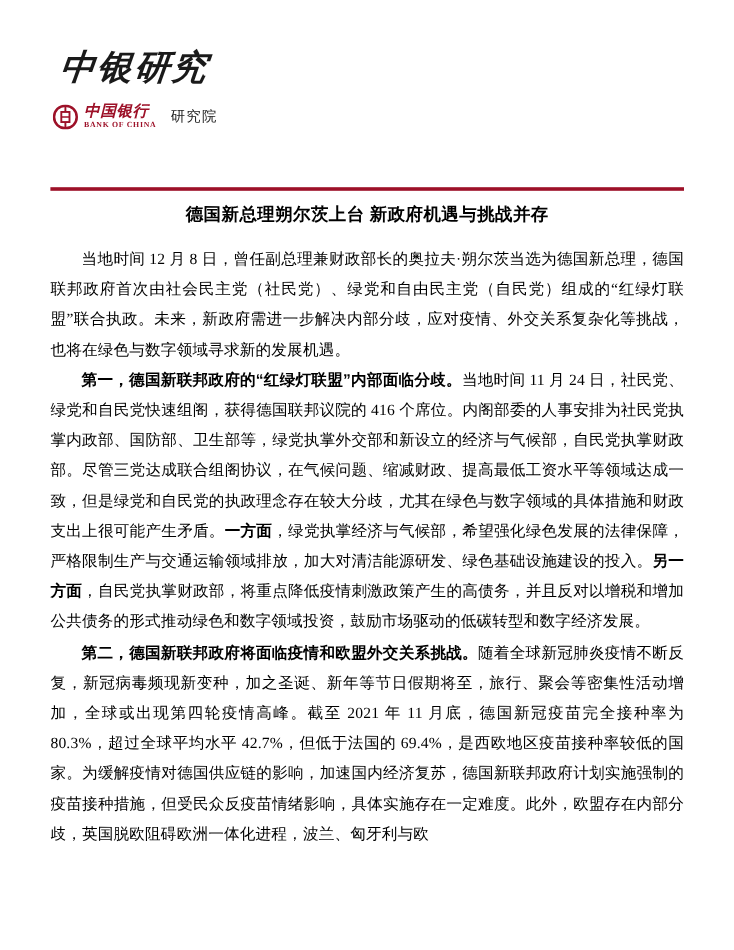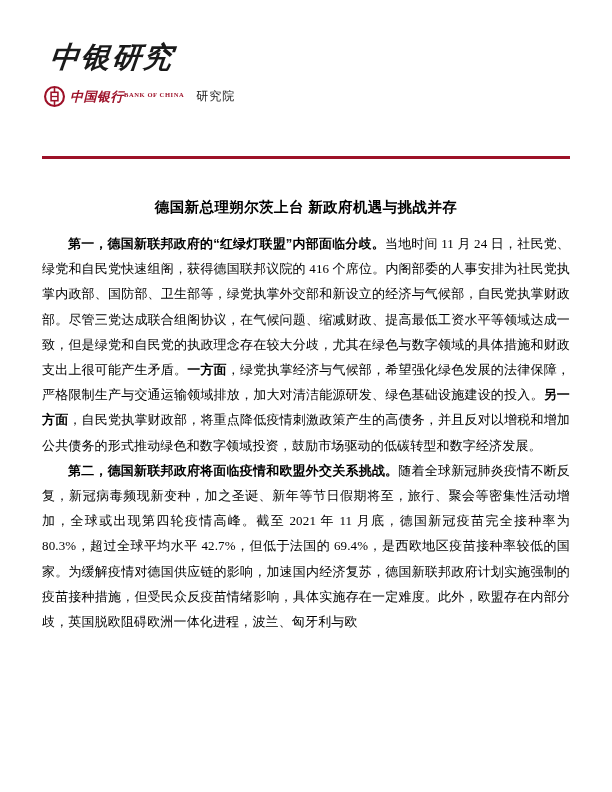--- a/index.html
+++ b/index.html
@@ -59,21 +59,21 @@
 
   .boc-mark {
     width: 21px;
     height: 21px;
     flex: 0 0 auto;
     margin-right: 5px;
   }
 
   .boc-names {
     display: flex;
-    flex-direction: row;
+    flex-direction: column;
     justify-content: center;
     margin-right: 12px;
   }
 
   .boc-cn {
     font-size: 13px;
     font-weight: bold;
     color: #9d1128;
     letter-spacing: 0.5px;
     line-height: 1.05;
@@ -123,21 +123,21 @@
   .pub-meta .meta-date { margin-right: 26px; }
 
   .rule {
     margin: 6px 42px 0 42px;
     height: 2.6px;
     background: #9d1128;
   }
 
   
   .doc-title {
-    margin: 38px 42px 0 42px;
+    margin: 10px 42px 0 42px;
     text-align: center;
     font-size: 14.5px;
     font-weight: bold;
     letter-spacing: 0.4px;
     line-height: 1.4;
     font-family: "Liberation Sans", "DejaVu Sans", sans-serif;
   }
 
   .content {
     margin: 14px 42px 0 42px;
@@ -190,17 +190,18 @@
 
 
 
   </div>
 
   <div class="rule"></div>
 
   <h1 class="doc-title">德国新总理朔尔茨上台 新政府机遇与挑战并存</h1>
 
   <div class="content">
+    <p class="para"><span>当地时间 12 月 8 日，曾任副总理兼财政部长的奥拉夫·朔尔茨当选为德国新总理，德国联邦政府首次由社会民主党（社民党）、绿党和自由民主党（自民党）组成的“红绿灯联盟”联合执政。未来，新政府需进一步解决内部分歧，应对疫情、外交关系复杂化等挑战，也将在绿色与数字领域寻求新的发展机遇。</span></p>
     <p class="para"><b>第一，德国新联邦政府的“红绿灯联盟”内部面临分歧。</b><span>当地时间 11 月 24 日，社民党、绿党和自民党快速组阁，获得德国联邦议院的 416 个席位。内阁部委的人事安排为社民党执掌内政部、国防部、卫生部等，绿党执掌外交部和新设立的经济与气候部，自民党执掌财政部。尽管三党达成联合组阁协议，在气候问题、缩减财政、提高最低工资水平等领域达成一致，但是绿党和自民党的执政理念存在较大分歧，尤其在绿色与数字领域的具体措施和财政支出上很可能产生矛盾。</span><b>一方面</b><span>，绿党执掌经济与气候部，希望强化绿色发展的法律保障，严格限制生产与交通运输领域排放，加大对清洁能源研发、绿色基础设施建设的投入。</span><b>另一方面</b><span>，自民党执掌财政部，将重点降低疫情刺激政策产生的高债务，并且反对以增税和增加公共债务的形式推动绿色和数字领域投资，鼓励市场驱动的低碳转型和数字经济发展。</span></p>
     <p class="para"><b>第二，德国新联邦政府将面临疫情和欧盟外交关系挑战。</b><span>随着全球新冠肺炎疫情不断反复，新冠病毒频现新变种，加之圣诞、新年等节日假期将至，旅行、聚会等密集性活动增加，全球或出现第四轮疫情高峰。截至 2021 年 11 月底，德国新冠疫苗完全接种率为 80.3%，超过全球平均水平 42.7%，但低于法国的 69.4%，是西欧地区疫苗接种率较低的国家。为缓解疫情对德国供应链的影响，加速国内经济复苏，德国新联邦政府计划实施强制的疫苗接种措施，但受民众反疫苗情绪影响，具体实施存在一定难度。此外，欧盟存在内部分歧，英国脱欧阻碍欧洲一体化进程，波兰、匈牙利与欧</span></p>
   </div>
 
 </div>
 
 </body></html>

